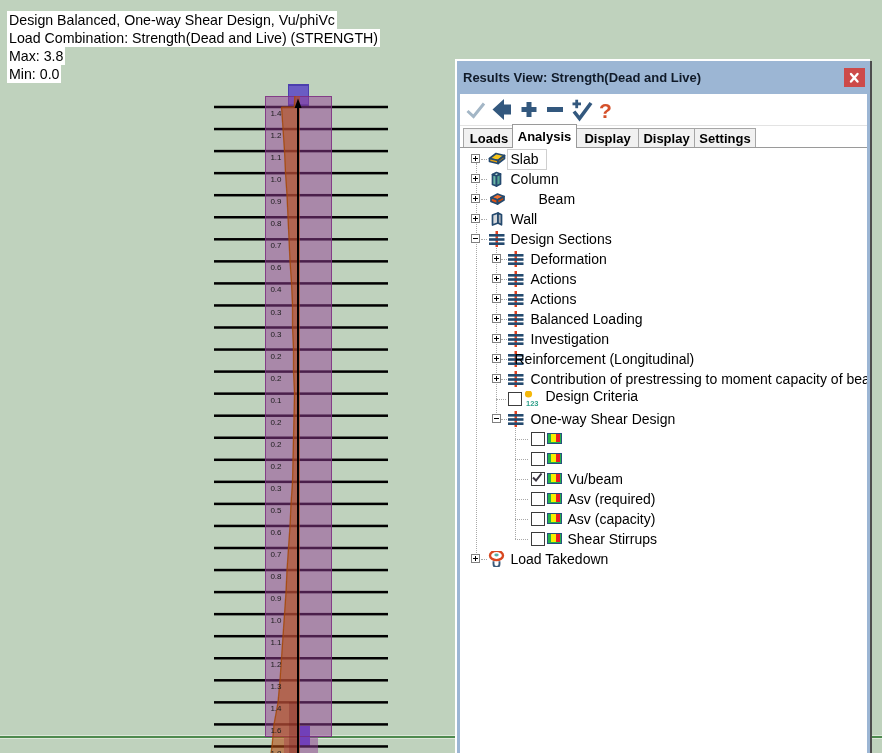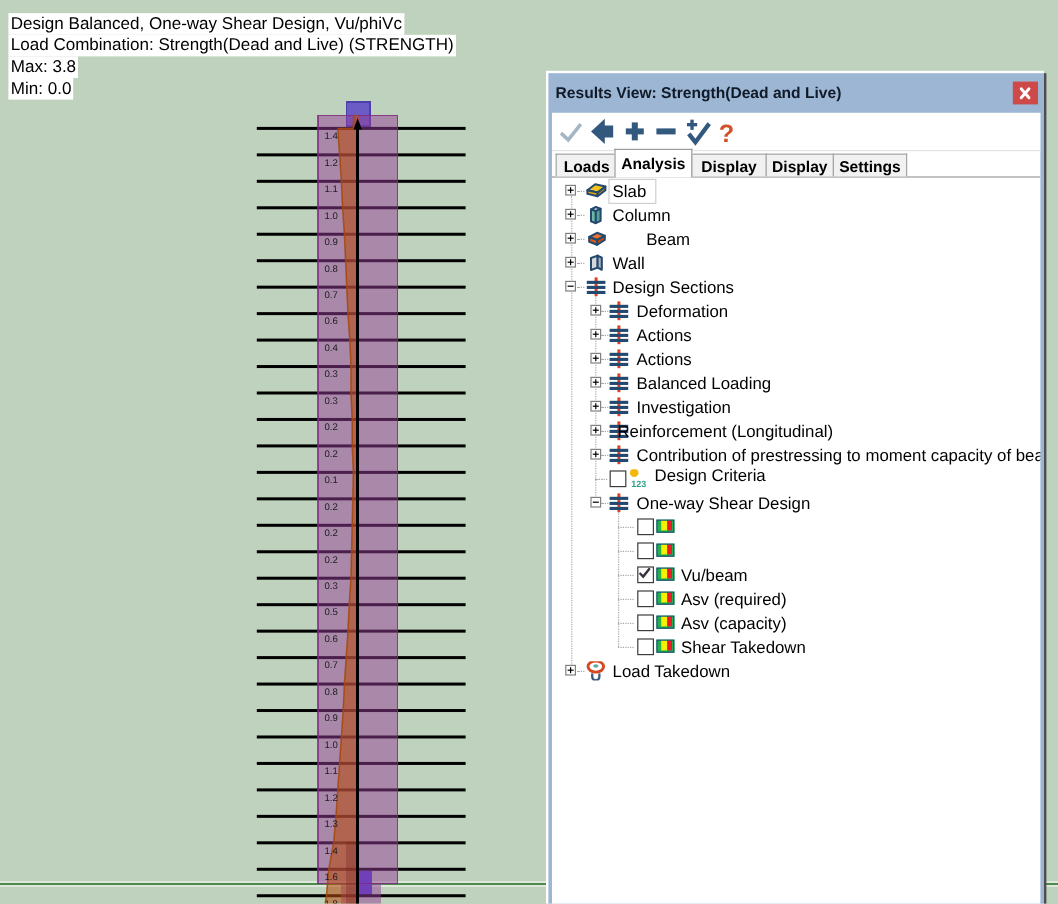--- a/index.html
+++ b/index.html
@@ -352,21 +352,21 @@
         <div class="abs" style="left:87px;top:364.2px;width:15.5px;height:11.5px;border:1.6px solid #27507e;background:#22b14c;box-sizing:border-box;">
           <div class="abs" style="left:3.6px;top:0;width:5px;height:8.5px;background:#f5ef00;"></div>
           <div class="abs" style="left:8.6px;top:0;width:3.8px;height:8.5px;background:#ec1c24;"></div>
         </div>
         <div class="abs" style="left:108px;top:361px;line-height:18px;white-space:nowrap;">Asv (capacity)</div>
         <div class="abs" style="left:71px;top:383px;width:14px;height:14px;border:1.6px solid #3c3c3c;background:#fff;box-sizing:border-box;"></div>
         <div class="abs" style="left:87px;top:384.2px;width:15.5px;height:11.5px;border:1.6px solid #27507e;background:#22b14c;box-sizing:border-box;">
           <div class="abs" style="left:3.6px;top:0;width:5px;height:8.5px;background:#f5ef00;"></div>
           <div class="abs" style="left:8.6px;top:0;width:3.8px;height:8.5px;background:#ec1c24;"></div>
         </div>
-        <div class="abs" style="left:108px;top:381px;line-height:18px;white-space:nowrap;">Shear Takedown</div>
+        <div class="abs" style="left:108px;top:381px;line-height:18px;white-space:nowrap;">Shear Stirrups</div>
         <div class="abs" style="left:11.5px;top:405.5px;width:9px;height:9px;border:1px solid #808080;background:#fff;box-sizing:border-box;">
           <div class="abs" style="left:1px;top:3px;width:5px;height:1px;background:#000;"></div>
           <div class="abs" style="left:3px;top:1px;width:1px;height:5px;background:#000;"></div>
         </div>
         <div class="abs" style="left:21px;top:410px;width:6px;height:1px;border-top:1px dotted #a8a8a8;"></div>
         <svg class="abs" style="left:28px;top:402px;" width="18" height="16" viewBox="0 0 18 16">
           <ellipse cx="8.5" cy="4.5" rx="6.5" ry="4.6" fill="none" stroke="#d84820" stroke-width="2.4"></ellipse>
           <ellipse cx="8.5" cy="4" rx="2.2" ry="1.4" fill="#58b0a8"></ellipse>
           <path d="M5.5 10.2 L5.5 13 Q5.5 16 8.5 16 Q11.5 16 11.5 13 L11.5 10.2" fill="none" stroke="#3a5a7a" stroke-width="1.9"></path>
         </svg>

